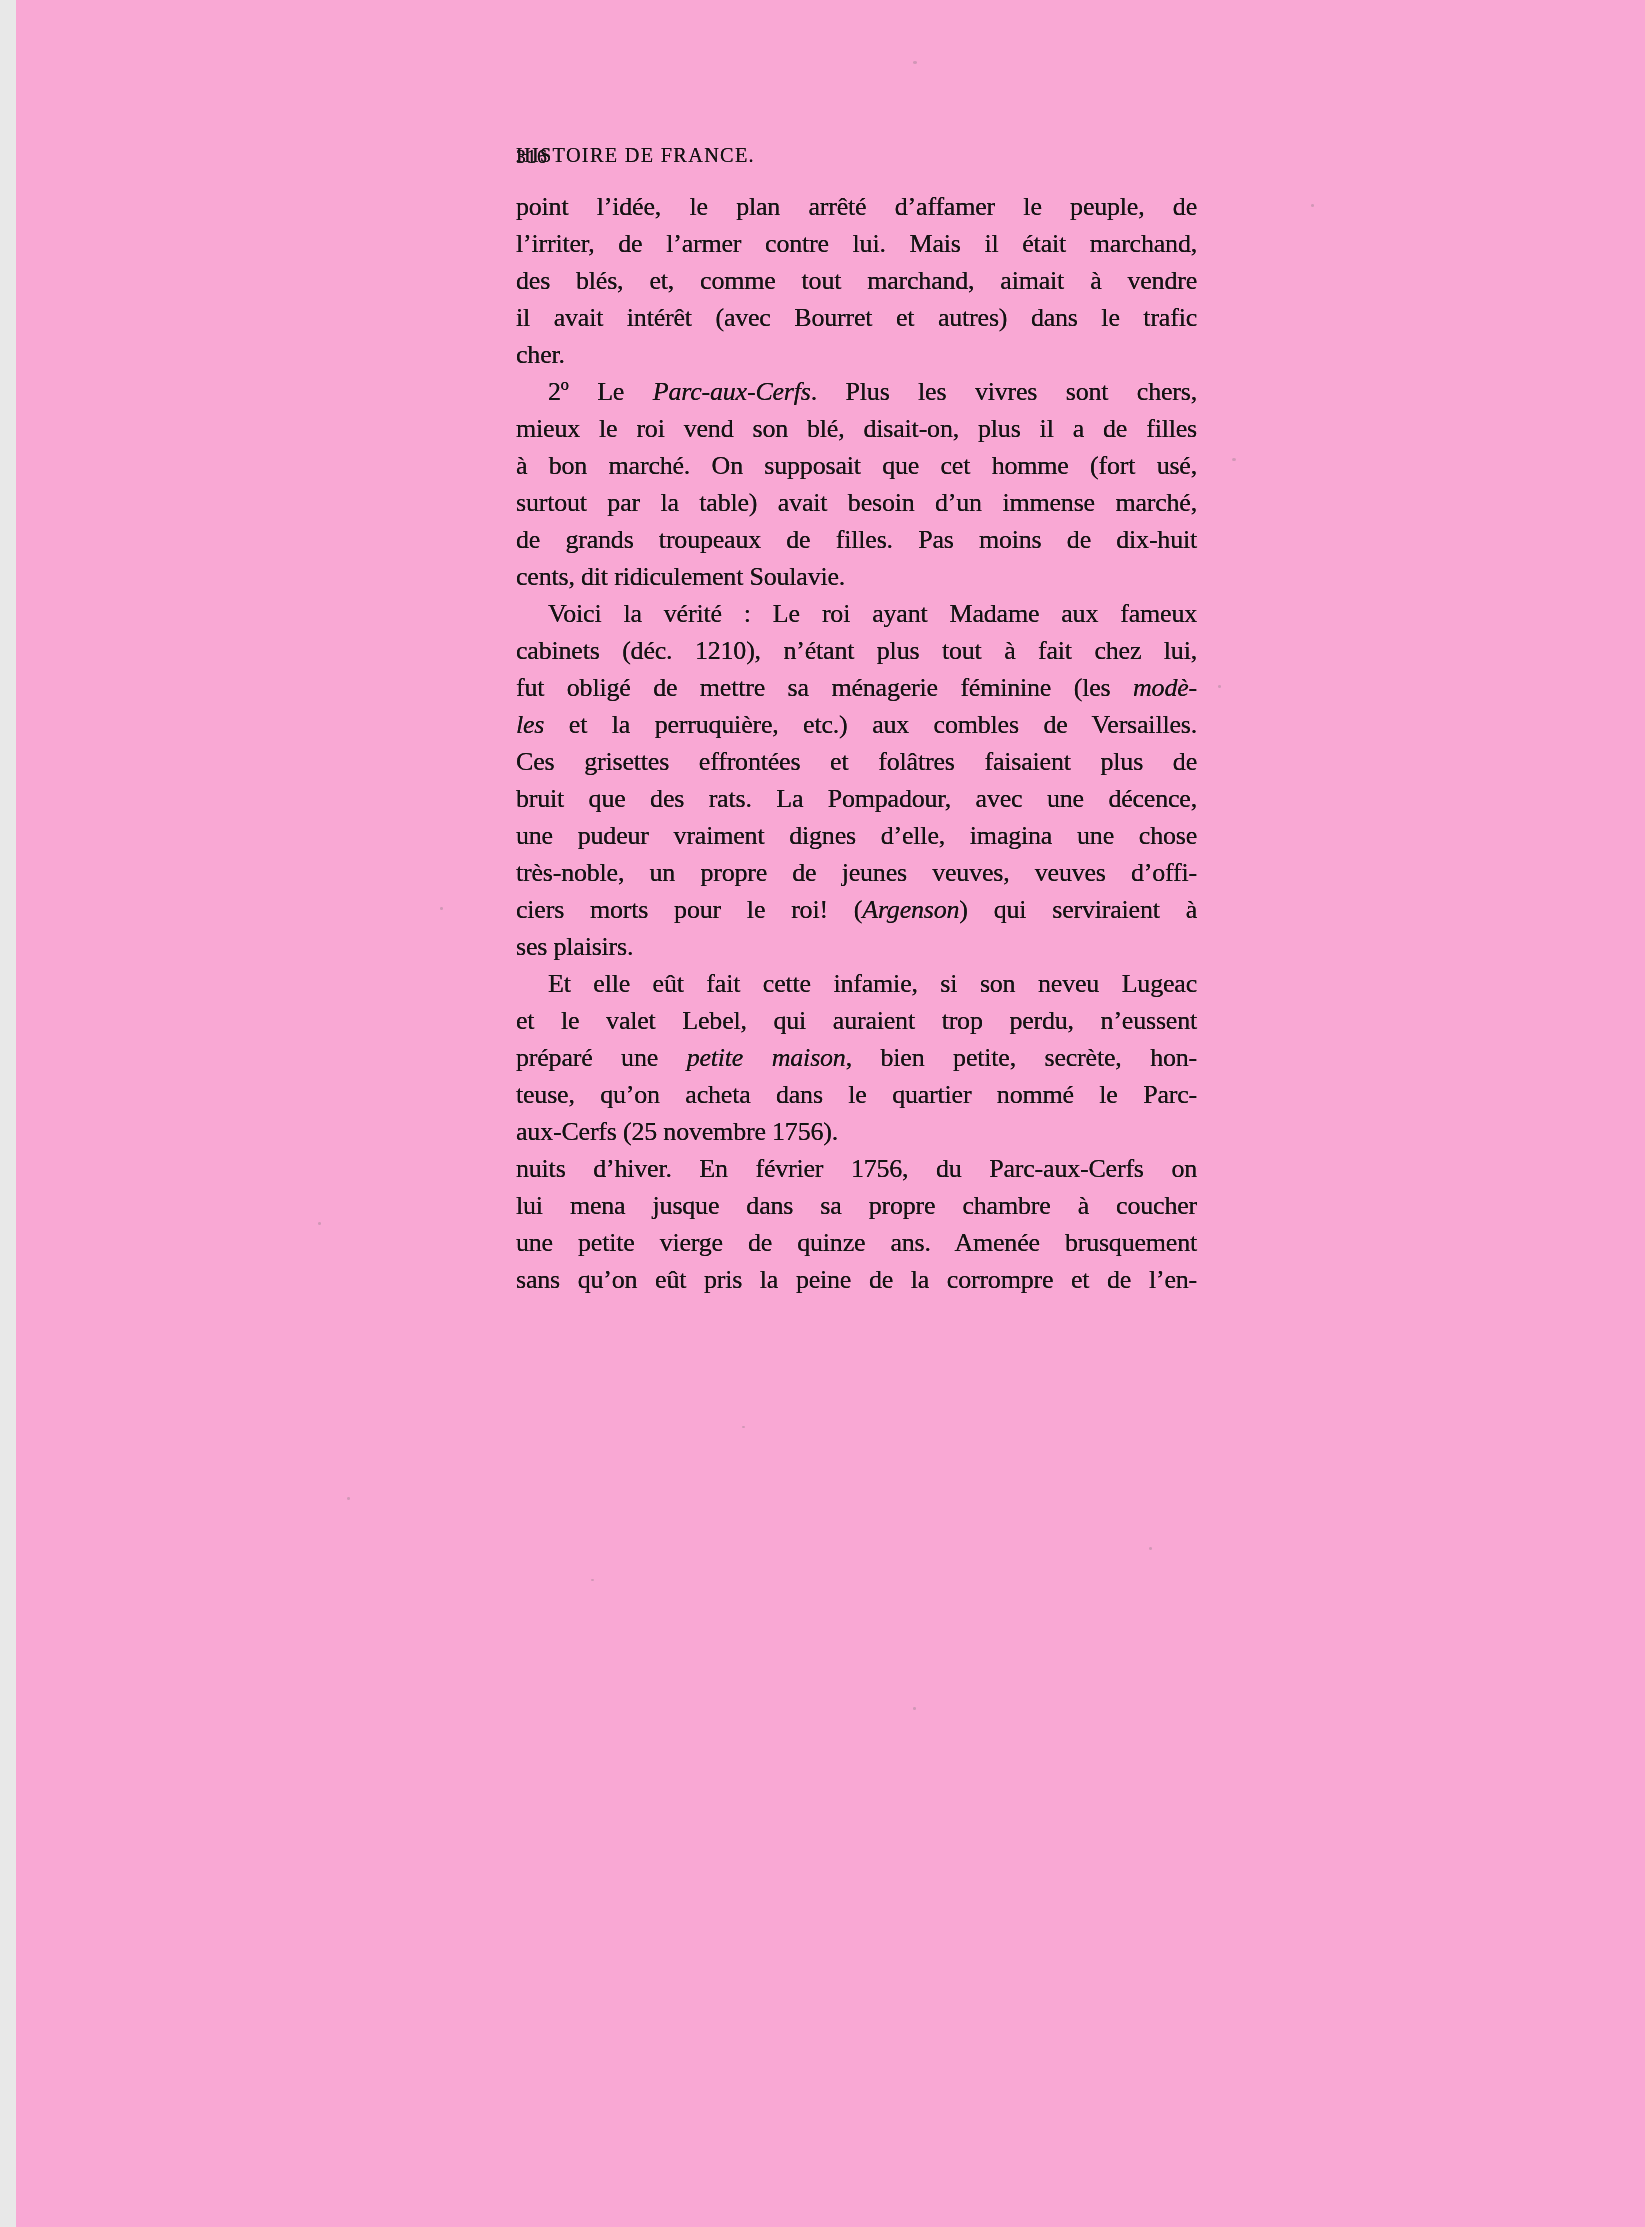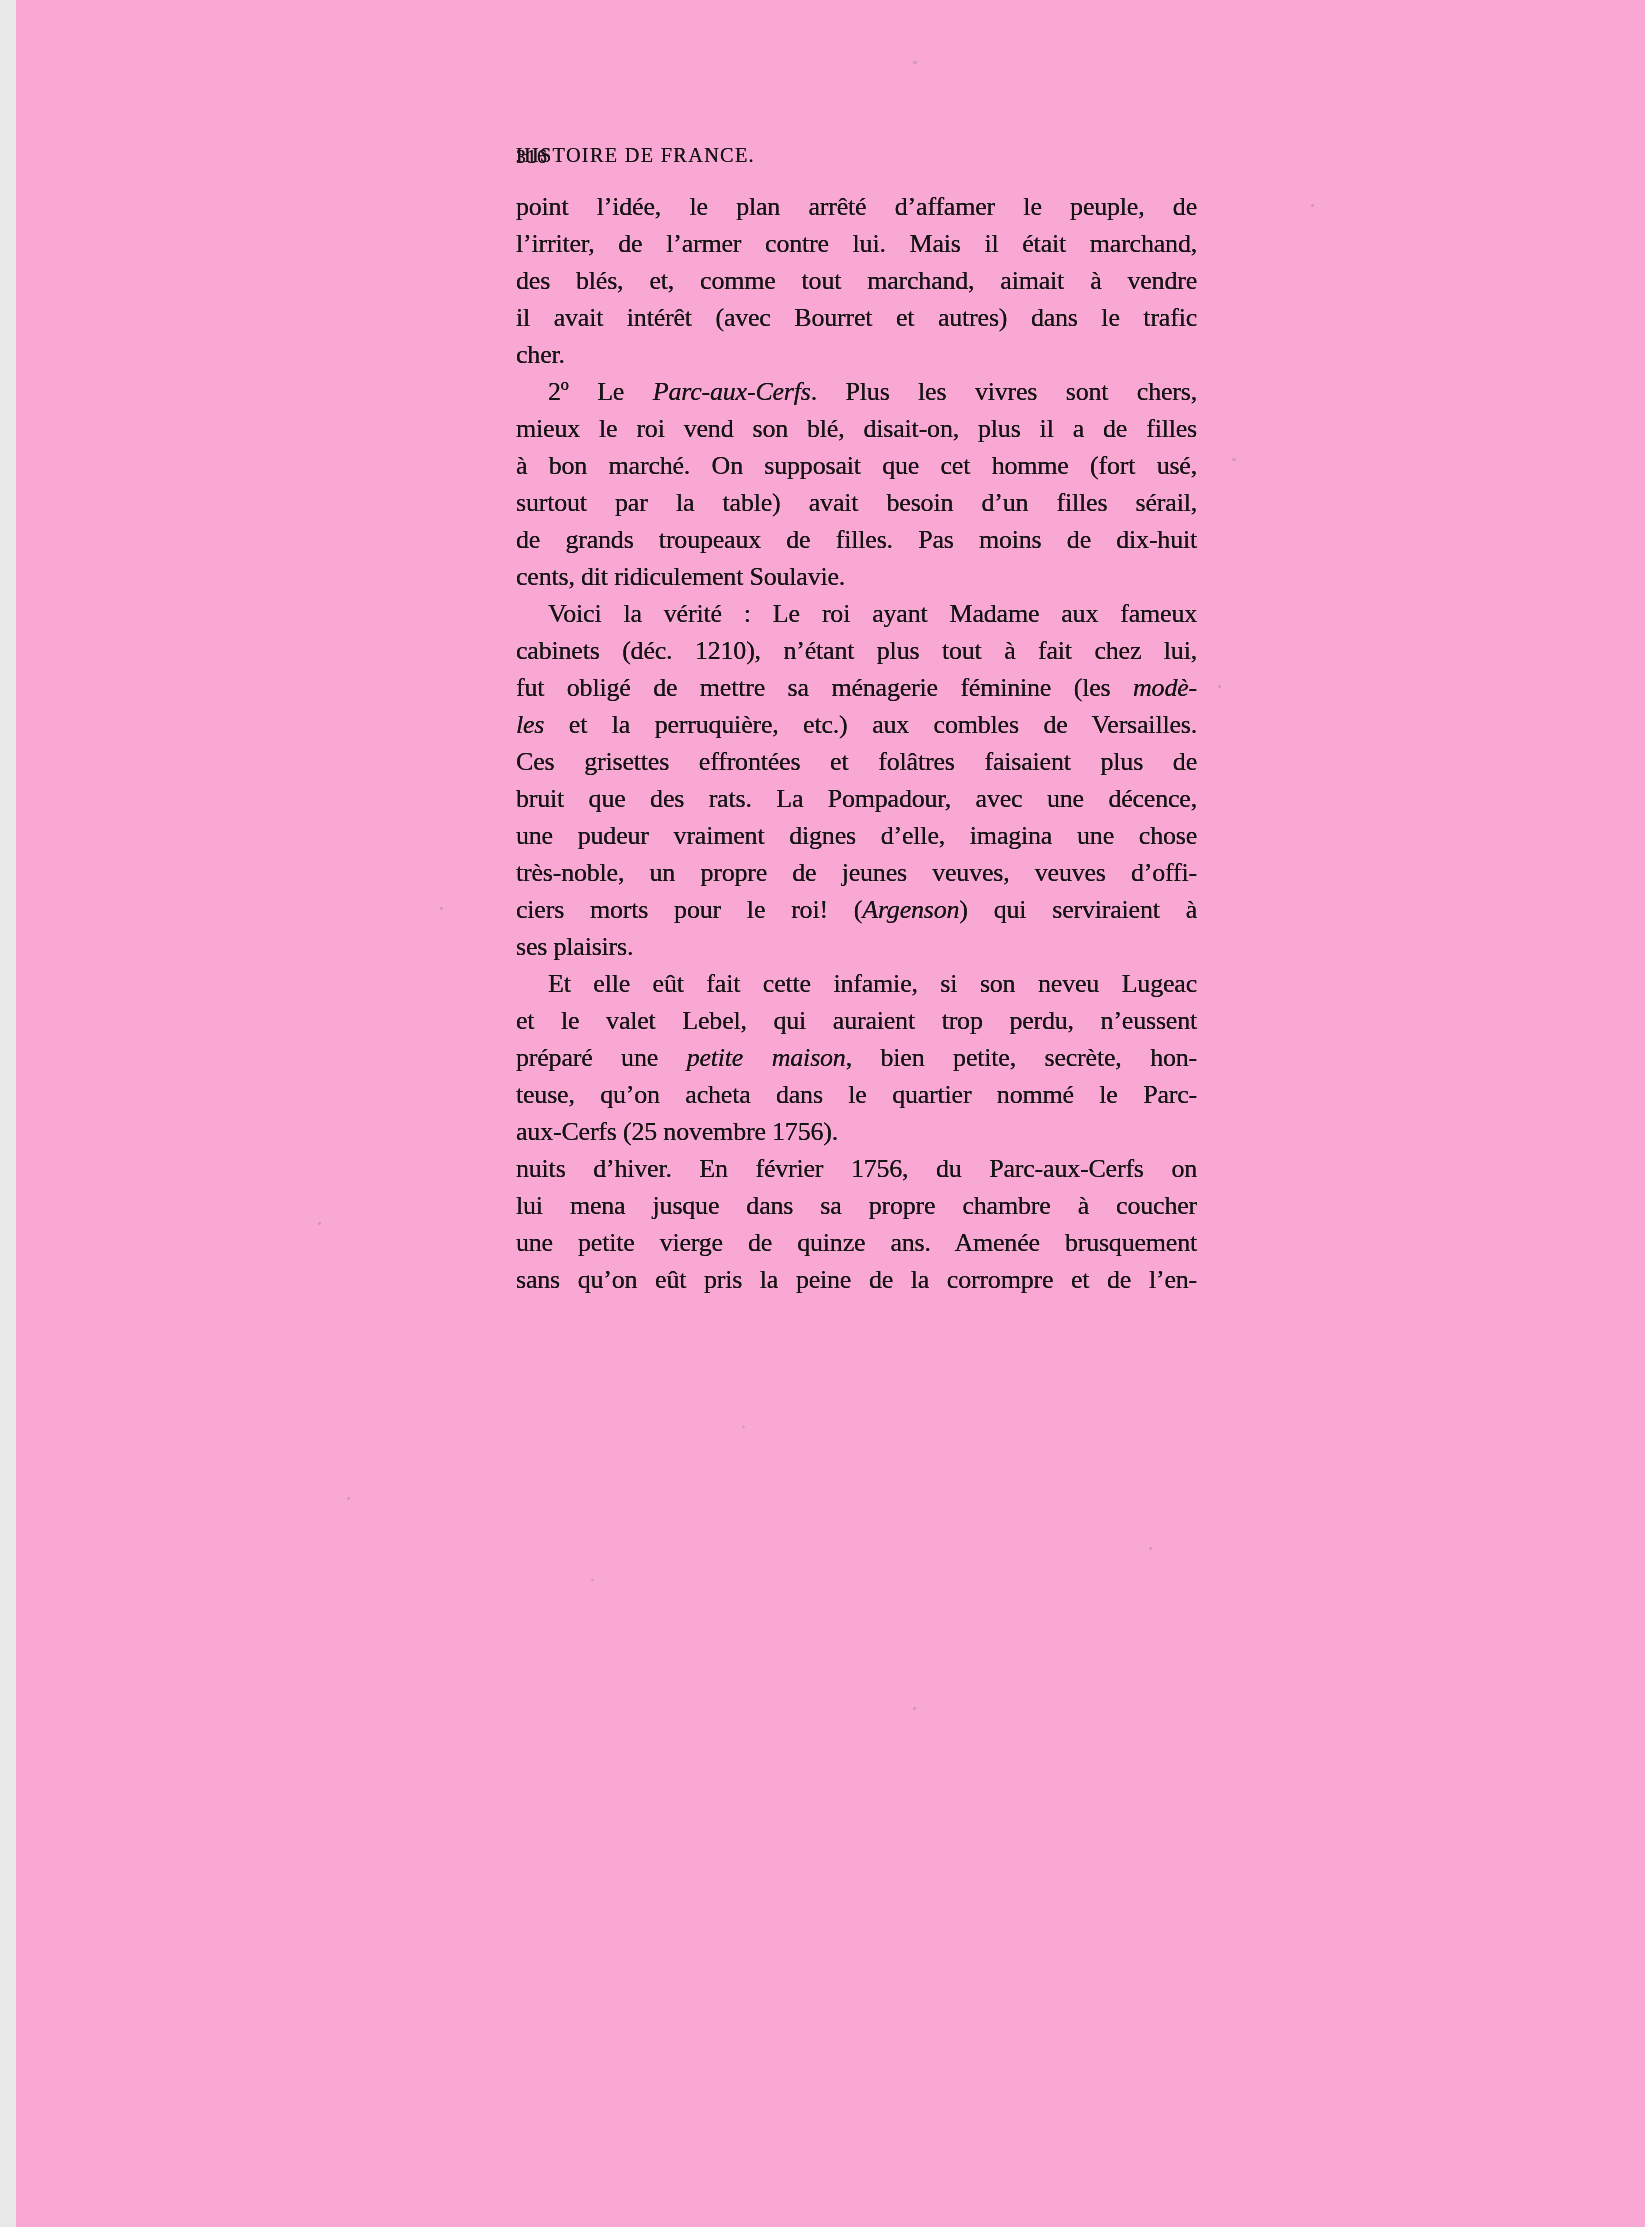--- a/index.html
+++ b/index.html
@@ -81,21 +81,21 @@
 
   <div class="textblock" id="textblock">
       <div class="line"><span>point l’idée, le plan arrêté d’affamer le peuple, de</span></div>
       <div class="line"><span>l’irriter, de l’armer contre lui. Mais il était marchand,</span></div>
       <div class="line"><span>des blés, et, comme tout marchand, aimait à vendre</span></div>
       <div class="line"><span>il avait intérêt (avec Bourret et autres) dans le trafic</span></div>
       <div class="line last"><span>cher.</span></div>
       <div class="line indent"><span>2º Le </span><span class="it">Parc-aux-Cerfs</span><span>. Plus les vivres sont chers,</span></div>
       <div class="line"><span>mieux le roi vend son blé, disait-on, plus il a de filles</span></div>
       <div class="line"><span>à bon marché. On supposait que cet homme (fort usé,</span></div>
-      <div class="line"><span>surtout par la table) avait besoin d’un filles sérail,</span></div>
+      <div class="line"><span>surtout par la table) avait besoin d’un immense marché,</span></div>
       <div class="line"><span>de grands troupeaux de filles. Pas moins de dix-huit</span></div>
       <div class="line last"><span>cents, dit ridiculement Soulavie.</span></div>
       <div class="line indent"><span>Voici la vérité : Le roi ayant Madame aux fameux</span></div>
       <div class="line"><span>cabinets (déc. 1210), n’étant plus tout à fait chez lui,</span></div>
       <div class="line"><span>fut obligé de mettre sa ménagerie féminine (les </span><span class="it">modè-</span></div>
       <div class="line"><span class="it">les</span><span> et la perruquière, etc.) aux combles de Versailles.</span></div>
       <div class="line"><span>Ces grisettes effrontées et folâtres faisaient plus de</span></div>
       <div class="line"><span>bruit que des rats. La Pompadour, avec une décence,</span></div>
       <div class="line"><span>une pudeur vraiment dignes d’elle, imagina une chose</span></div>
       <div class="line"><span>très-noble, un propre de jeunes veuves, veuves d’offi-</span></div>

